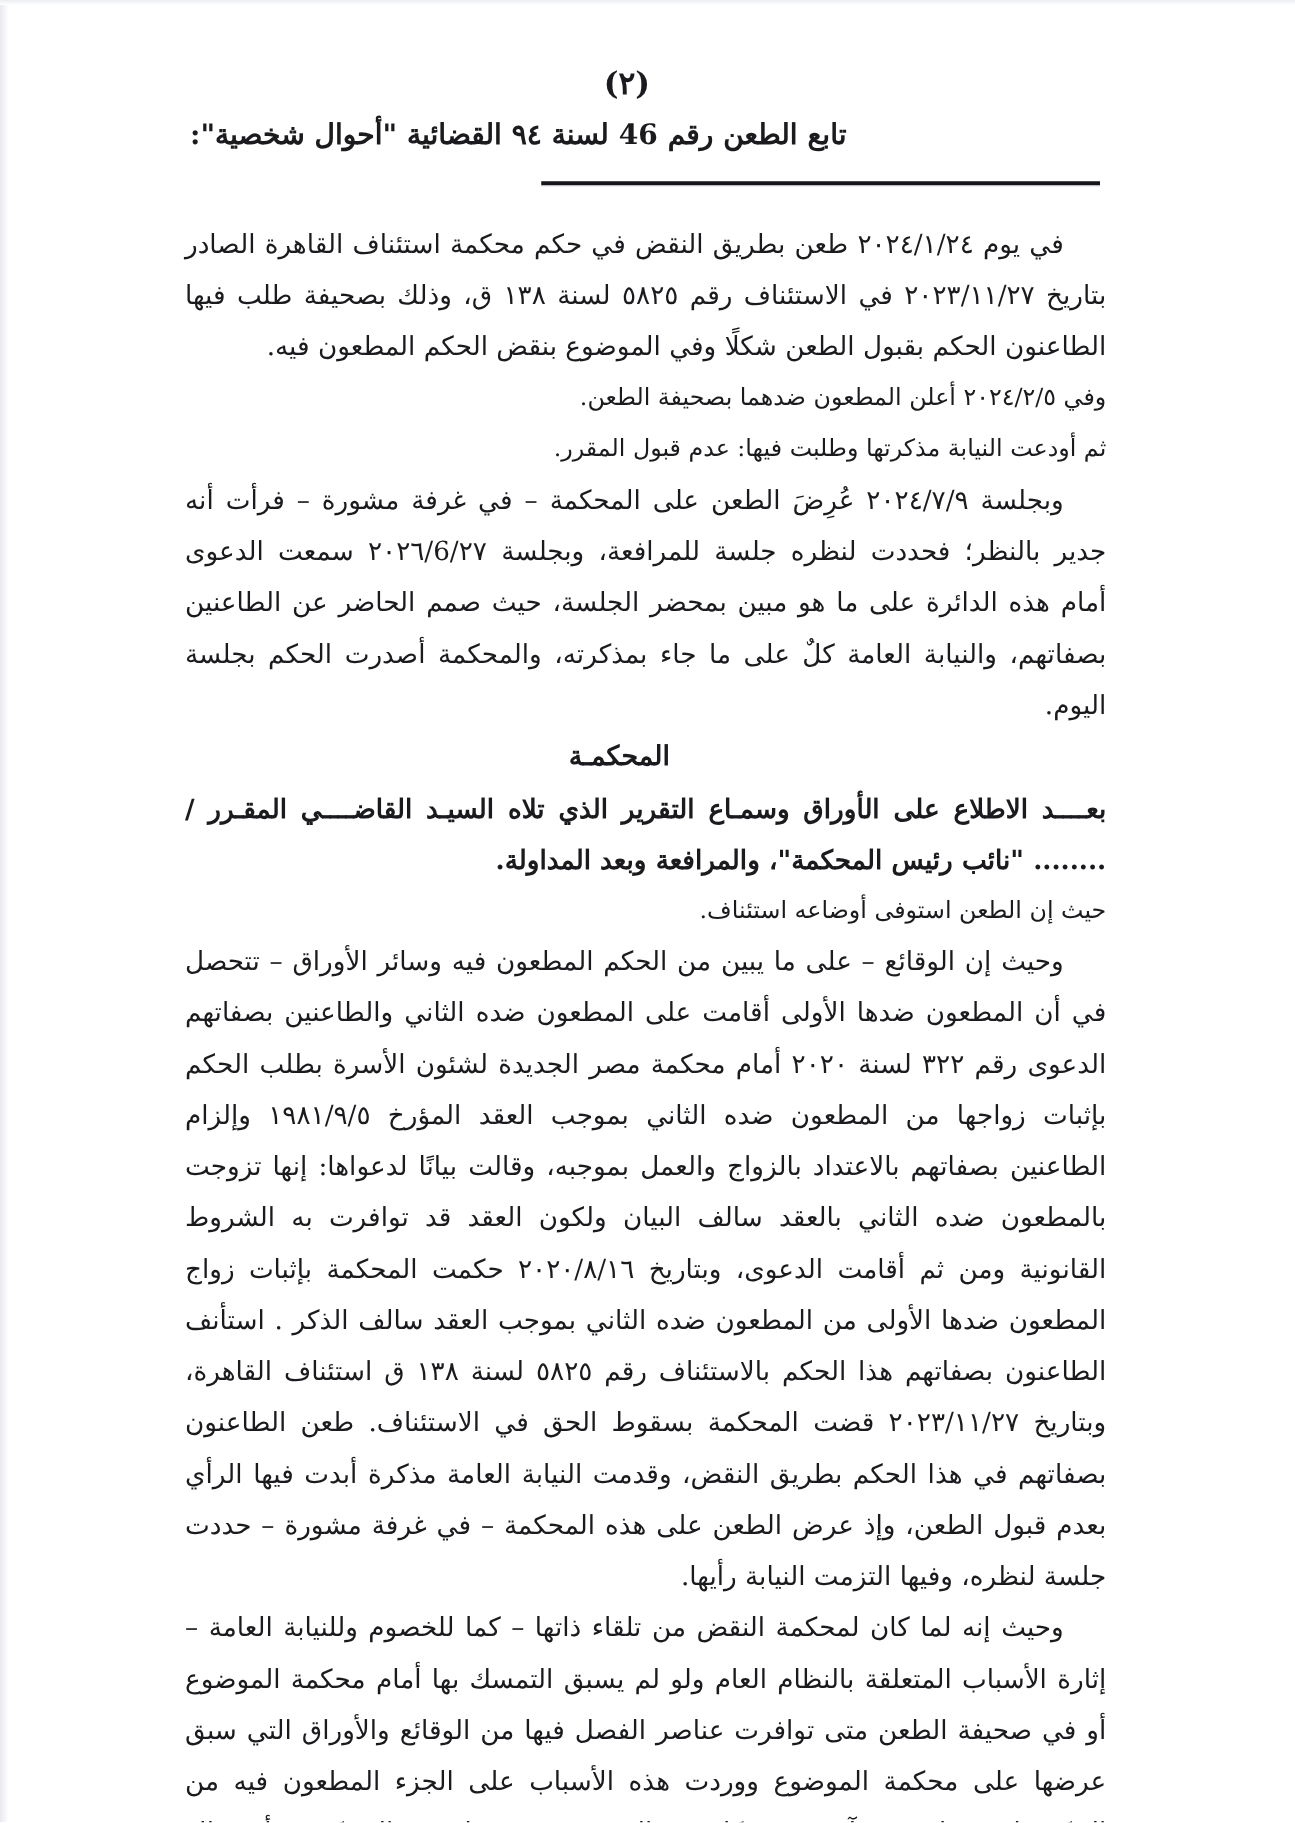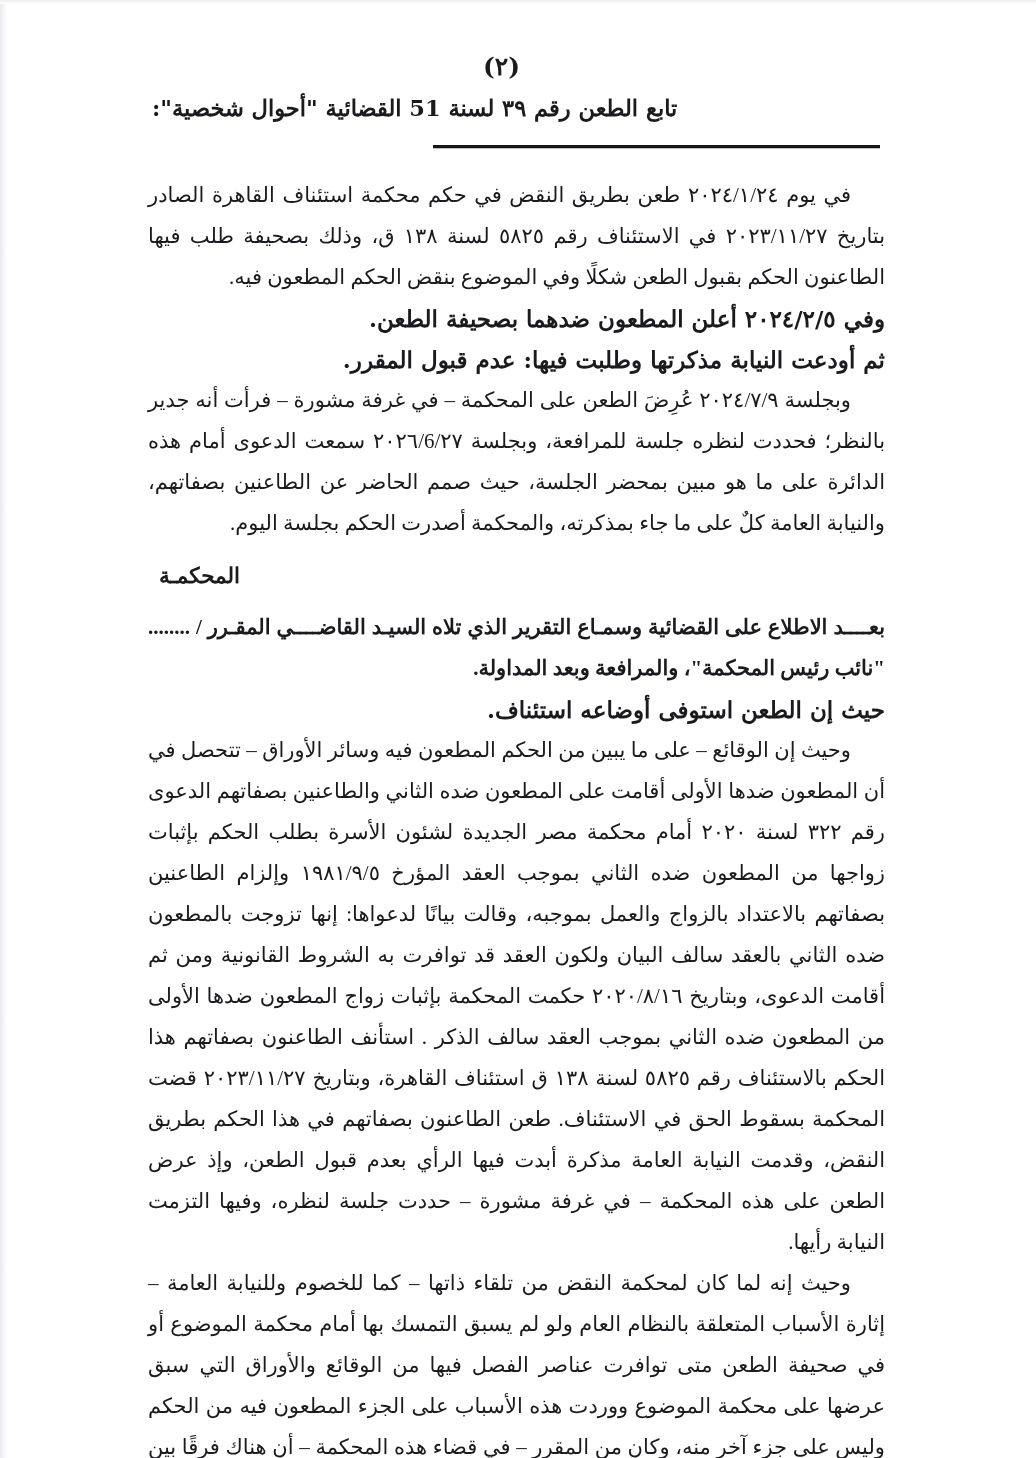--- a/index.html
+++ b/index.html
@@ -76,72 +76,70 @@
     margin-top: 26px;
   }
   p.para {
     margin: 0 0 0 0;
     font-size: 21px;
     line-height: 41px;
     text-align: justify;
     text-justify: inter-word;
     text-indent: 34px;
     letter-spacing: 0;
-    font-family: Liberation Serif, serif;
   }
   p.line-right {
     margin: 0;
-    font-size: 23px;
+    font-size: 19px;
     line-height: 41px;
     text-align: right;
     text-indent: 0;
-    font-weight: bold;
   }
   p.para.bold-block {
     font-weight: 700;
     text-indent: 0;
     letter-spacing: 0.2px;
   }
   .section-heading {
-    margin: 11px;
+    margin: 0;
     font-size: 21.5px;
     font-weight: 700;
     line-height: 41px;
-    text-align: left;
+    text-align: center;
     padding-right: 42px;
   }
 </style>
 </head>
 <body>
 
 <div class="page">
   <div class="scan-edge-left"></div>
   <div class="scan-edge-top"></div>
 
   <div class="content">
 
     <div class="page-number">(٢)</div>
 
-    <div class="doc-title">تابع الطعن رقم ٣٩ لسنة 51 القضائية "أحوال شخصية":</div>
+    <div class="doc-title">تابع الطعن رقم 46 لسنة ٩٤ القضائية "أحوال شخصية":</div>
 
     <hr class="title-rule">
 
     <div class="body-block">
 
       <p class="para">في يوم ٢٠٢٤/١/٢٤ طعن بطريق النقض في حكم محكمة استئناف القاهرة الصادر بتاريخ ٢٠٢٣/١١/٢٧ في الاستئناف رقم ٥٨٢٥ لسنة ١٣٨ ق، وذلك بصحيفة طلب فيها الطاعنون الحكم بقبول الطعن شكلًا وفي الموضوع بنقض الحكم المطعون فيه.</p>
 
       <p class="line-right">وفي ٢٠٢٤/٢/٥ أعلن المطعون ضدهما بصحيفة الطعن.</p>
 
       <p class="line-right">ثم أودعت النيابة مذكرتها وطلبت فيها: عدم قبول المقرر.</p>
 
       <p class="para">وبجلسة ٢٠٢٤/٧/٩ عُرِضَ الطعن على المحكمة – في غرفة مشورة – فرأت أنه جدير بالنظر؛ فحددت لنظره جلسة للمرافعة، وبجلسة ٢٠٢٦/6/٢٧ سمعت الدعوى أمام هذه الدائرة على ما هو مبين بمحضر الجلسة، حيث صمم الحاضر عن الطاعنين بصفاتهم، والنيابة العامة كلٌ على ما جاء بمذكرته، والمحكمة أصدرت الحكم بجلسة اليوم.</p>
 
       <p class="section-heading">المحكمـة</p>
 
-      <p class="para bold-block">بعــــد الاطلاع على القضائية وسمـاع التقرير الذي تلاه السيـد القاضــــي المقـرر / ........ "نائب رئيس المحكمة"، والمرافعة وبعد المداولة.</p>
+      <p class="para bold-block">بعــــد الاطلاع على الأوراق وسمـاع التقرير الذي تلاه السيـد القاضــــي المقـرر / ........ "نائب رئيس المحكمة"، والمرافعة وبعد المداولة.</p>
 
       <p class="line-right">حيث إن الطعن استوفى أوضاعه استئناف.</p>
 
       <p class="para">وحيث إن الوقائع – على ما يبين من الحكم المطعون فيه وسائر الأوراق – تتحصل في أن المطعون ضدها الأولى أقامت على المطعون ضده الثاني والطاعنين بصفاتهم الدعوى رقم ٣٢٢ لسنة ٢٠٢٠ أمام محكمة مصر الجديدة لشئون الأسرة بطلب الحكم بإثبات زواجها من المطعون ضده الثاني بموجب العقد المؤرخ ١٩٨١/٩/٥ وإلزام الطاعنين بصفاتهم بالاعتداد بالزواج والعمل بموجبه، وقالت بيانًا لدعواها: إنها تزوجت بالمطعون ضده الثاني بالعقد سالف البيان ولكون العقد قد توافرت به الشروط القانونية ومن ثم أقامت الدعوى، وبتاريخ ٢٠٢٠/٨/١٦ حكمت المحكمة بإثبات زواج المطعون ضدها الأولى من المطعون ضده الثاني بموجب العقد سالف الذكر . استأنف الطاعنون بصفاتهم هذا الحكم بالاستئناف رقم ٥٨٢٥ لسنة ١٣٨ ق استئناف القاهرة، وبتاريخ ٢٠٢٣/١١/٢٧ قضت المحكمة بسقوط الحق في الاستئناف. طعن الطاعنون بصفاتهم في هذا الحكم بطريق النقض، وقدمت النيابة العامة مذكرة أبدت فيها الرأي بعدم قبول الطعن، وإذ عرض الطعن على هذه المحكمة – في غرفة مشورة – حددت جلسة لنظره، وفيها التزمت النيابة رأيها.</p>
 
       <p class="para">وحيث إنه لما كان لمحكمة النقض من تلقاء ذاتها – كما للخصوم وللنيابة العامة – إثارة الأسباب المتعلقة بالنظام العام ولو لم يسبق التمسك بها أمام محكمة الموضوع أو في صحيفة الطعن متى توافرت عناصر الفصل فيها من الوقائع والأوراق التي سبق عرضها على محكمة الموضوع ووردت هذه الأسباب على الجزء المطعون فيه من الحكم وليس على جزء آخر منه، وكان من المقرر – في قضاء هذه المحكمة – أن هناك فرقًا بين حرية العقيدة التي كفلها الدستور</p>
 
     </div>
   </div>
 </div>

